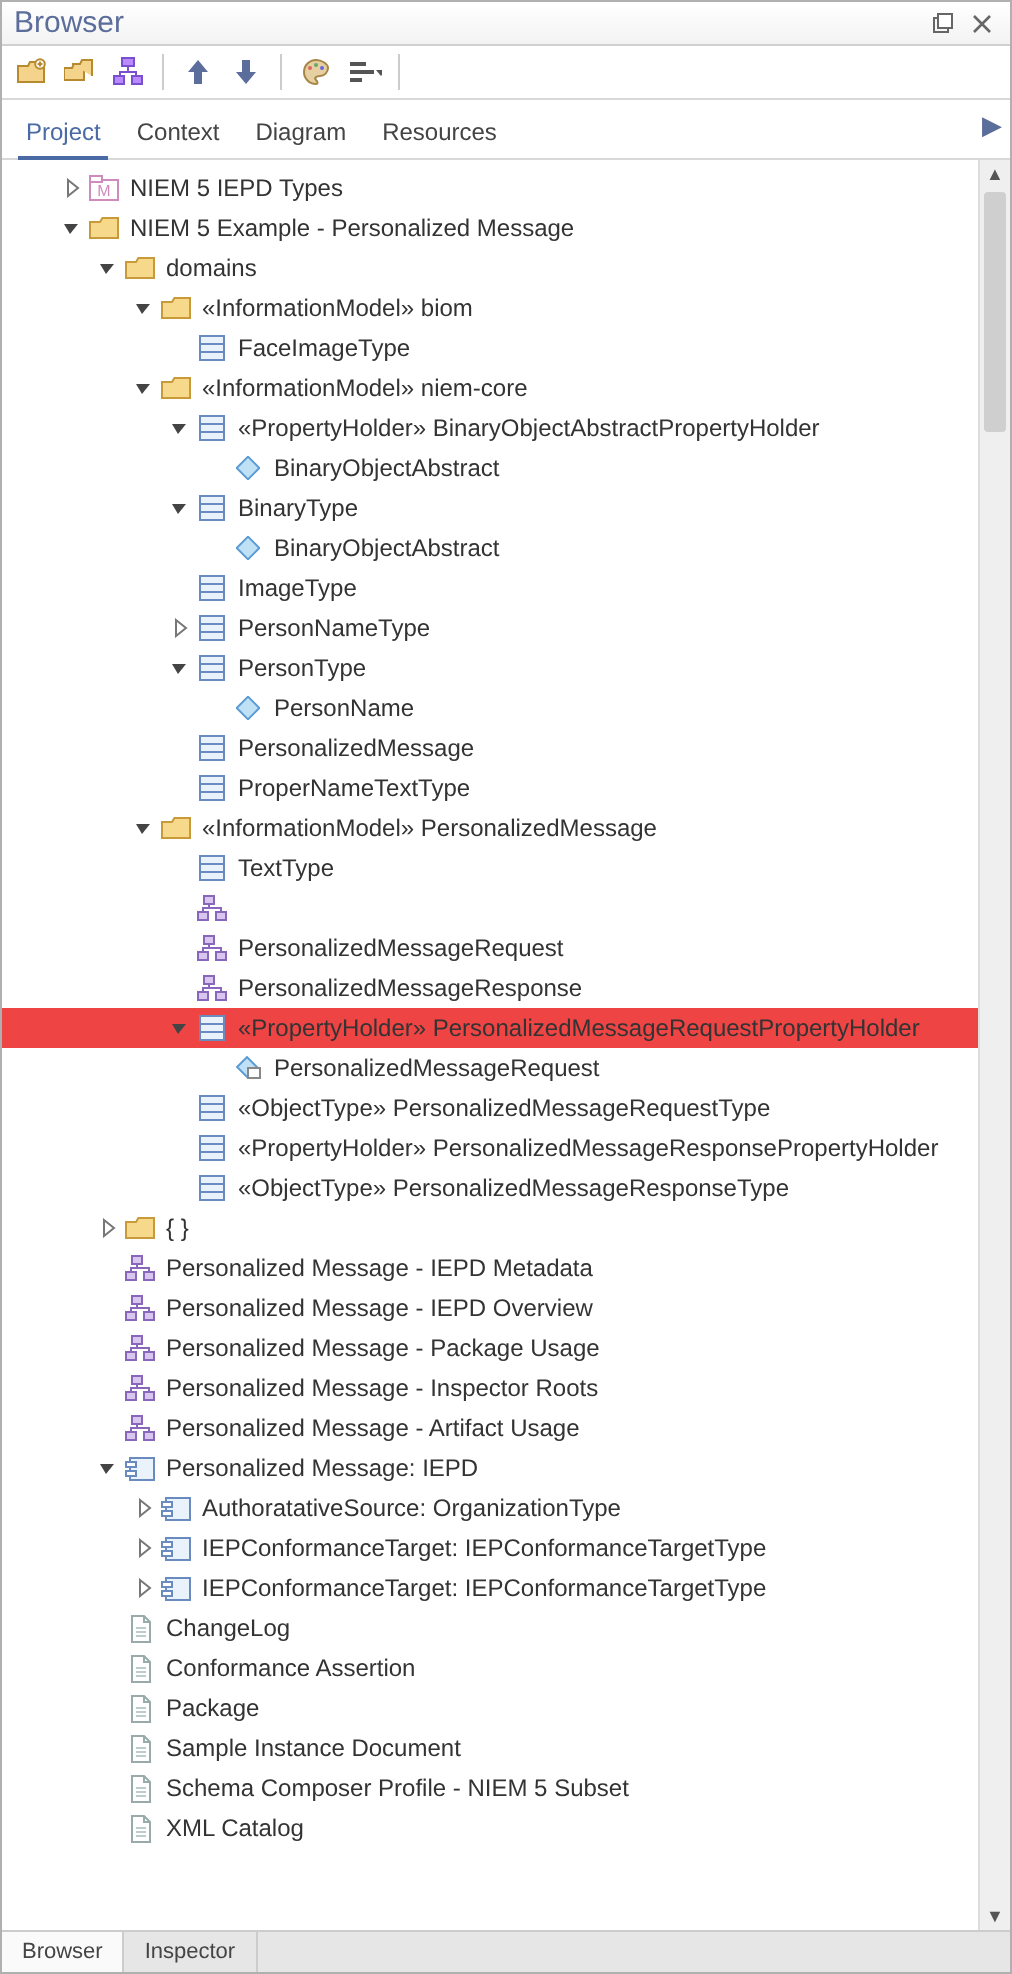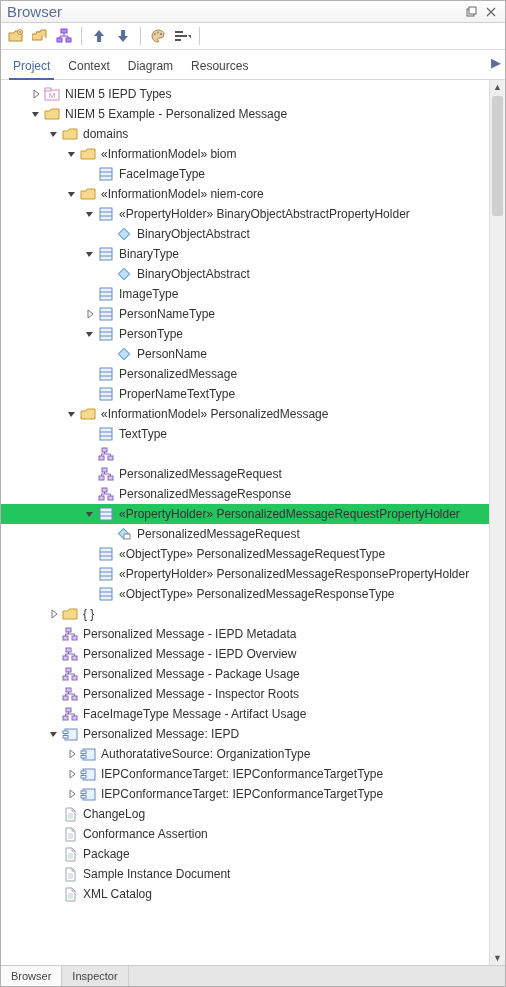--- a/index.html
+++ b/index.html
@@ -21,21 +21,21 @@
 .footer{display:flex;border-top:1px solid #ccc;background:#e6e6e6}
 .footer .ftab{padding:4px 10px;border-right:1px solid #ccc;cursor:pointer;color:#444;font-size:11px}
 .footer .ftab.active{background:#fafafa}
 
 .node{display:flex;align-items:center;height:20px;white-space:nowrap;padding-right:6px}
 .node .pad{flex:0 0 auto}
 .node .expander{width:14px;height:14px;display:flex;align-items:center;justify-content:center;cursor:pointer;flex:0 0 14px}
 .node .expander svg{display:block}
 .node .icon{width:16px;height:16px;display:flex;align-items:center;justify-content:center;margin:0 3px 0 1px;flex:0 0 16px}
 .node .label{padding:1px 2px}
-.node.selected{background:#22c55e}
+.node.selected{background:#ef4444}
 .node.selected .label{}
 
 .play-right{position:absolute;right:4px;top:54px;color:#5b6d9b;font-size:13px;cursor:pointer}
 </style>
 </head>
 <body>
 
 <div class="panel">
   <div class="titlebar">
     <span class="title">Browser</span>
@@ -520,21 +520,21 @@
           <span class="pad" style="width: 46px;"></span>
           <span class="expander"></span>
           <span class="icon">
             <svg width="16" height="14">
               <rect x="4" y="1" width="5" height="4" fill="#d8c6ef" stroke="#8866bb"></rect>
               <rect x="1" y="9" width="5" height="4" fill="#d8c6ef" stroke="#8866bb"></rect>
               <rect x="10" y="9" width="5" height="4" fill="#d8c6ef" stroke="#8866bb"></rect>
               <path d="M6.5 5v2M6.5 7H3.5v2M6.5 7h6v2" stroke="#8866bb" fill="none"></path>
             </svg>
           </span>
-          <span class="label">FaceImageType Message - Artifact Usage</span>
+          <span class="label">Personalized Message - Artifact Usage</span>
         </div>
         <div class="node">
           <span class="pad" style="width: 46px;"></span>
           <span class="expander">
             <svg width="10" height="10">
               <path d="M1 3 L8 3 L4 8 Z" fill="#444"></path>
             </svg>
           </span>
           <span class="icon">
             <svg width="16" height="13">
@@ -633,20 +633,32 @@
           <span class="pad" style="width: 46px;"></span>
           <span class="expander"></span>
           <span class="icon">
             <svg width="13" height="15">
               <path d="M2 1h6l3 3v10H2z" fill="#fff" stroke="#9aa"></path>
               <path d="M8 1v3h3" fill="none" stroke="#9aa"></path>
               <path d="M4 7h5M4 9h5M4 11h5" stroke="#bcc"></path>
             </svg>
           </span>
           <span class="label">Sample Instance Document</span>
+        </div>
+        <div class="node">
+          <span class="pad" style="width: 46px;"></span>
+          <span class="expander"></span>
+          <span class="icon">
+            <svg width="13" height="15">
+              <path d="M2 1h6l3 3v10H2z" fill="#fff" stroke="#9aa"></path>
+              <path d="M8 1v3h3" fill="none" stroke="#9aa"></path>
+              <path d="M4 7h5M4 9h5M4 11h5" stroke="#bcc"></path>
+            </svg>
+          </span>
+          <span class="label">Schema Composer Profile - NIEM 5 Subset</span>
         </div>
         <div class="node">
           <span class="pad" style="width: 46px;"></span>
           <span class="expander"></span>
           <span class="icon">
             <svg width="13" height="15">
               <path d="M2 1h6l3 3v10H2z" fill="#fff" stroke="#9aa"></path>
               <path d="M8 1v3h3" fill="none" stroke="#9aa"></path>
               <path d="M4 7h5M4 9h5M4 11h5" stroke="#bcc"></path>
             </svg>

